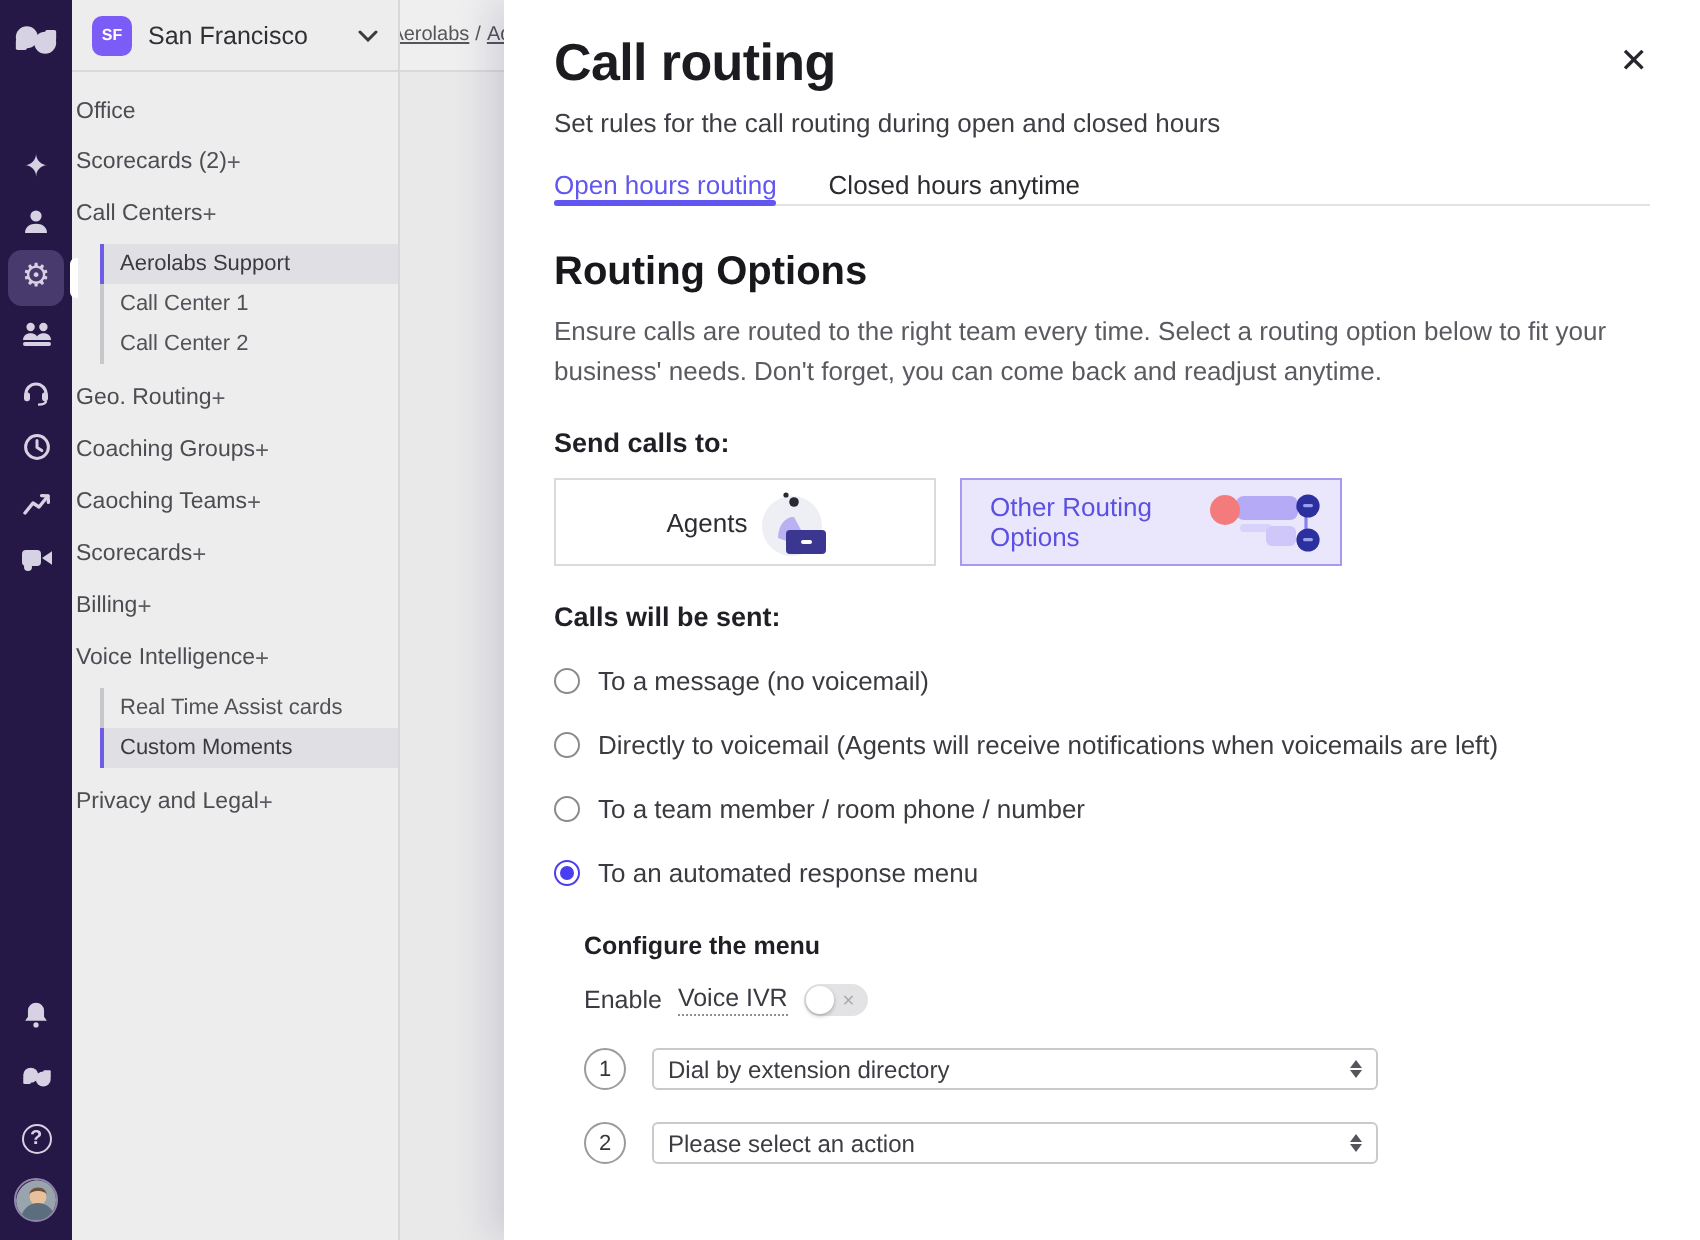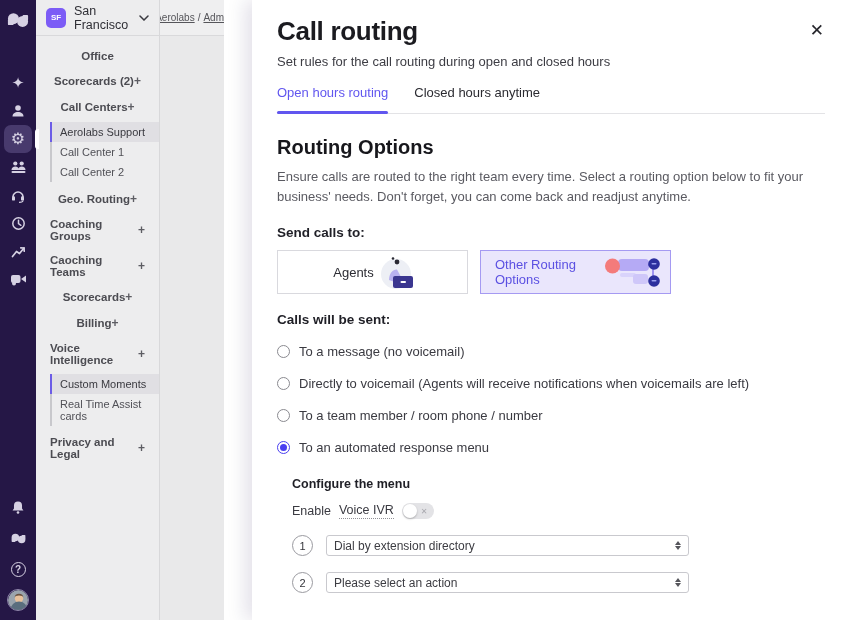--- a/index.html
+++ b/index.html
@@ -17,50 +17,50 @@
   .rail-btn.active { background:#483a6d; border-radius:7px; }
   .rail-btn.active::after { content:""; position:absolute; right:-7px; top:4px; width:4px; height:20px;
     background:#fff; border-radius:3px 0 0 3px; }
   .rail-bottom { margin-top:auto; display:flex; flex-direction:column; align-items:center; gap:3px; padding-bottom:6px; }
   .help-circle { width:15px; height:15px; border-radius:50%; border:1.5px solid #d6d1e3;
     font-size:10px; font-weight:bold; display:flex; align-items:center; justify-content:center; }
   .avatar-wrap { width:22px; height:22px; border-radius:50%; overflow:hidden; border:1px solid #8f86aa; }
   .gear-glyph { font-size:16px; line-height:1; }
 
   
-  .sidebar { width:124px; height:620px; background:#ededee; border-right:1px solid #d8d8da;
+  .sidebar { width:164px; height:620px; background:#ededee; border-right:1px solid #d8d8da;
     flex-shrink:0; font-size:11.5px; color:#4c4c52; }
   .sb-header { height:36px; display:flex; align-items:center; gap:8px; padding:0 10px;
     border-bottom:1px solid #d9d9db; }
   .sf-badge { width:20px; height:20px; border-radius:5px; background:#7c5cf6; color:#fff;
     font-size:8px; font-weight:bold; display:flex; align-items:center; justify-content:center; }
   .sb-office { font-size:12.5px; color:#2f2f35; flex:1; }
   .sb-list { padding-top:8px; }
-  .sb-item { display:flex; justify-content:center; align-items:center;
-    padding:6px 14px; cursor:pointer;font-weight:bold; }
+  .sb-item { display:flex; justify-content:flex-start; align-items:center;
+    padding:6px 2px; cursor:pointer; }
   .sb-item .plus { color:#5d5d63; font-size:12px; }
   .sb-sub { margin:2px 0 4px 14px; border-left:2px solid #c8c8cc; }
   .sb-subitem { padding:4px 8px; font-size:11px; color:#515157; margin-left:0; }
   .sb-subitem.selected { background:#e0dfe3; border-left:2px solid #6c5ce7; margin-left:-2px; color:#3a3a40; }
 
   
   .strip { width:64px; height:620px; background:#e9e9ea; flex-shrink:0; }
   .strip-top { height:36px; background:#efeff0; border-bottom:1px solid #d9d9db;
     display:flex; align-items:center; padding-left:10px; overflow:hidden; white-space:nowrap;
     font-size:10px; color:#55555a; gap:3px;justify-content:flex-end; }
   .crumb { text-decoration:underline; }
 
   
   .panel { position:absolute; left:252px; top:0; width:598px; height:620px; background:#fff;
     box-shadow:-7px 0 18px rgba(25,12,70,.12); padding:16px 25px 0 25px; overflow:hidden; }
   .panel-title { font-size:26px; font-weight:bold; color:#1b1b20; letter-spacing:-.3px; }
   .close-btn { position:absolute; top:20px; right:26px; font-size:17px; color:#26262c; cursor:pointer; }
   .panel-sub { margin-top:7px; font-size:13px; color:#3d3d44; }
   .tabs { margin-top:16px; display:flex; gap:26px; border-bottom:1px solid #e3e3e6; }
-  .tab { font-size:13px; padding-bottom:13px; color:#2b2b31; cursor:pointer; position:relative; }
+  .tab { font-size:13px; padding-bottom:2px; color:#2b2b31; cursor:pointer; position:relative; }
   .tab.active { color:#6156ef; }
   .tab.active::after { content:""; position:absolute; left:0; right:0; bottom:-1px; height:3px;
     background:#6156ef; border-radius:2px; }
 
   .sec-heading { margin-top:22px; font-size:20px; font-weight:bold; color:#17171c; }
   .sec-desc { margin-top:8px; font-size:13px; line-height:1.55; color:#5a5a61; max-width:548px; }
   .group-label { margin-top:18px; font-size:13.5px; font-weight:bold; color:#1f1f26; }
 
   .cards { margin-top:10px; display:flex; gap:12px; }
   .route-card { width:191px; height:44px; border:1px solid #d9d9de; border-radius:0; background:#fff;
@@ -236,22 +236,22 @@
         </div>
       <div class="sb-item">
           <span>Billing</span>
           <span class="plus">+</span>
         </div>
       <div class="sb-item">
           <span>Voice Intelligence</span>
           <span class="plus">+</span>
         </div>
       <div class="sb-sub">
+        <div class="sb-subitem">Real Time Assist cards</div>
         <div class="sb-subitem selected">Custom Moments</div>
-        <div class="sb-subitem">Real Time Assist cards</div>
       </div>
       <div class="sb-item">
           <span>Privacy and Legal</span>
           <span class="plus">+</span>
         </div>
     </div>
   </aside>
 
   <div class="strip">
     <div class="strip-top">

